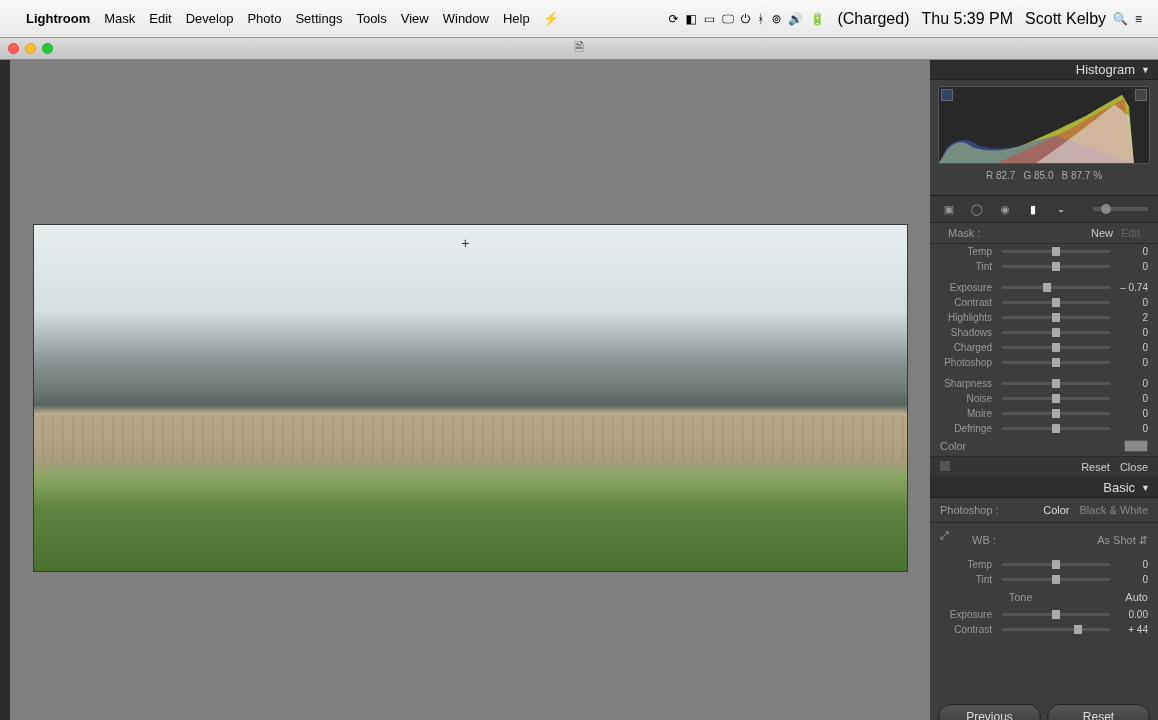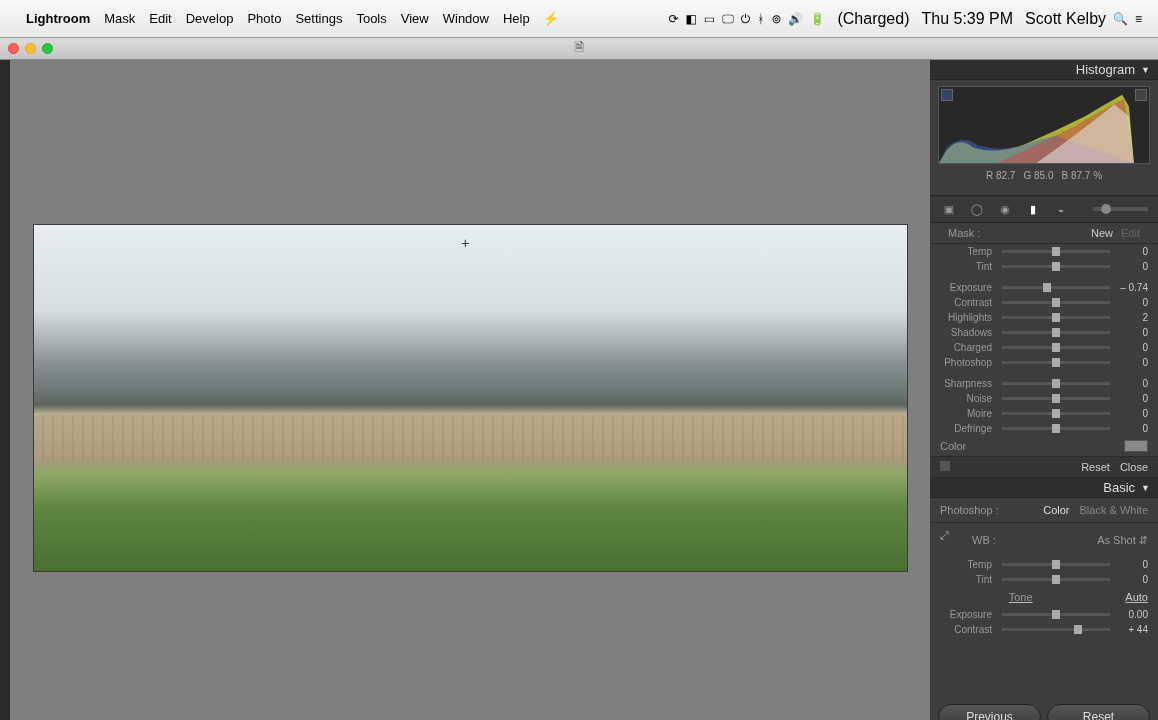--- a/index.html
+++ b/index.html
@@ -72,21 +72,21 @@
 
 .treat-row { display: flex; align-items: center; padding: 6px 10px; font-size: 11px; color: #999; border-bottom: 1px solid #2a2a2a; }
 .treat-row .spacer2 { flex: 1; }
 .treat-row .opt { margin-left: 10px; color: #888; }
 .treat-row .opt.active { color: #ddd; }
 
 .wb-row { display: flex; align-items: center; padding: 6px 10px; font-size: 11px; color: #999; }
 .wb-row .dropper { width: 22px; height: 22px; margin-right: 10px; color: #aaa; }
 .wb-row .spacer2 { flex: 1; }
 
-.tone-row { display: flex; align-items: flex-start; padding: 4px 10px; text-decoration: underline; }
+.tone-row { display: flex; align-items: flex-start; padding: 4px 10px; }
 .tone-row .lbl { color: #999; flex: 1; text-align: center; }
 .tone-row .auto { color: #ccc; margin-left: 24px; }
 
 .prev-reset { display: flex; gap: 6px; padding: 6px 8px; margin-top: auto; }
 .prev-reset .bigbtn { flex: 1; height: 26px; background: linear-gradient(#555, #3a3a3a); border: 1px solid #222; color: #ddd; font-size: 12px; display: flex; align-items: center; justify-content: center; border-radius: 13px; }
 
 .hdr-toggle { position: absolute; top: 2px; width: 12px; height: 12px; background: #444; border: 1px solid #666; }
 .hdr-left { left: 2px; background: #334466; }
 .hdr-right { right: 2px; }
 

